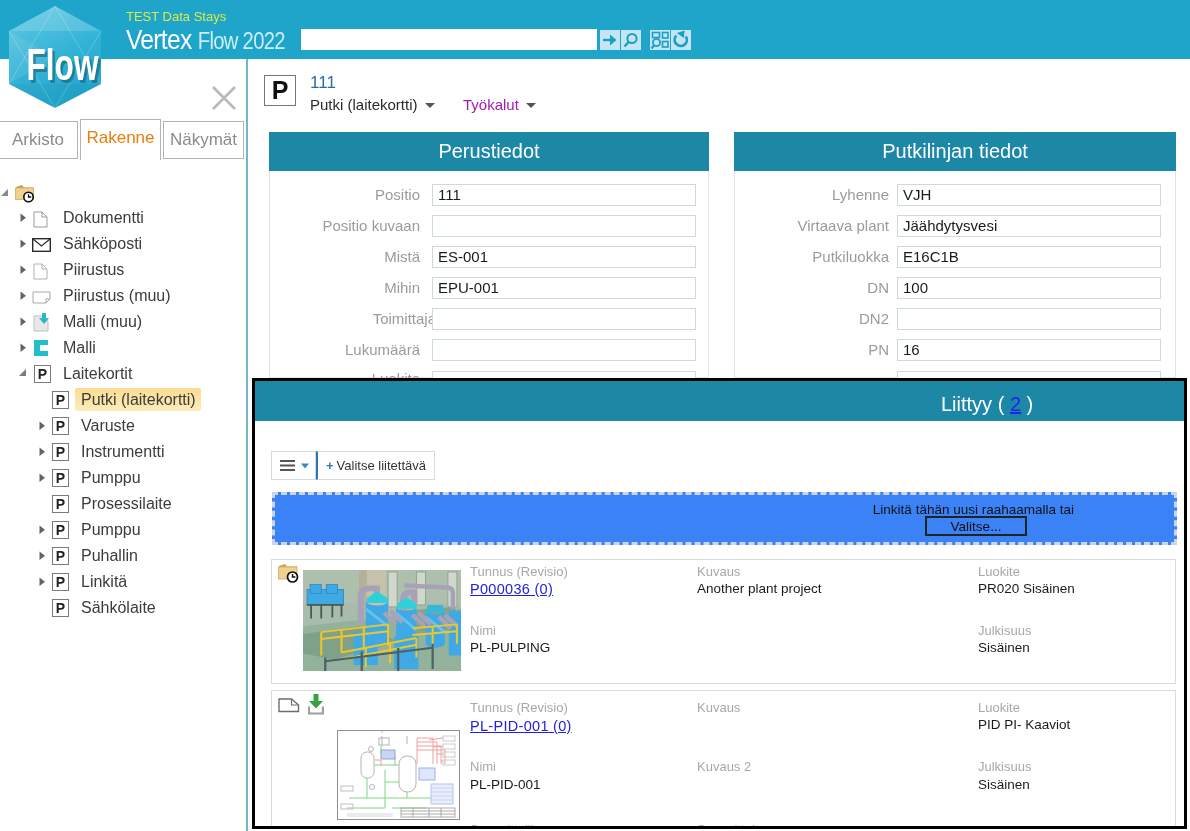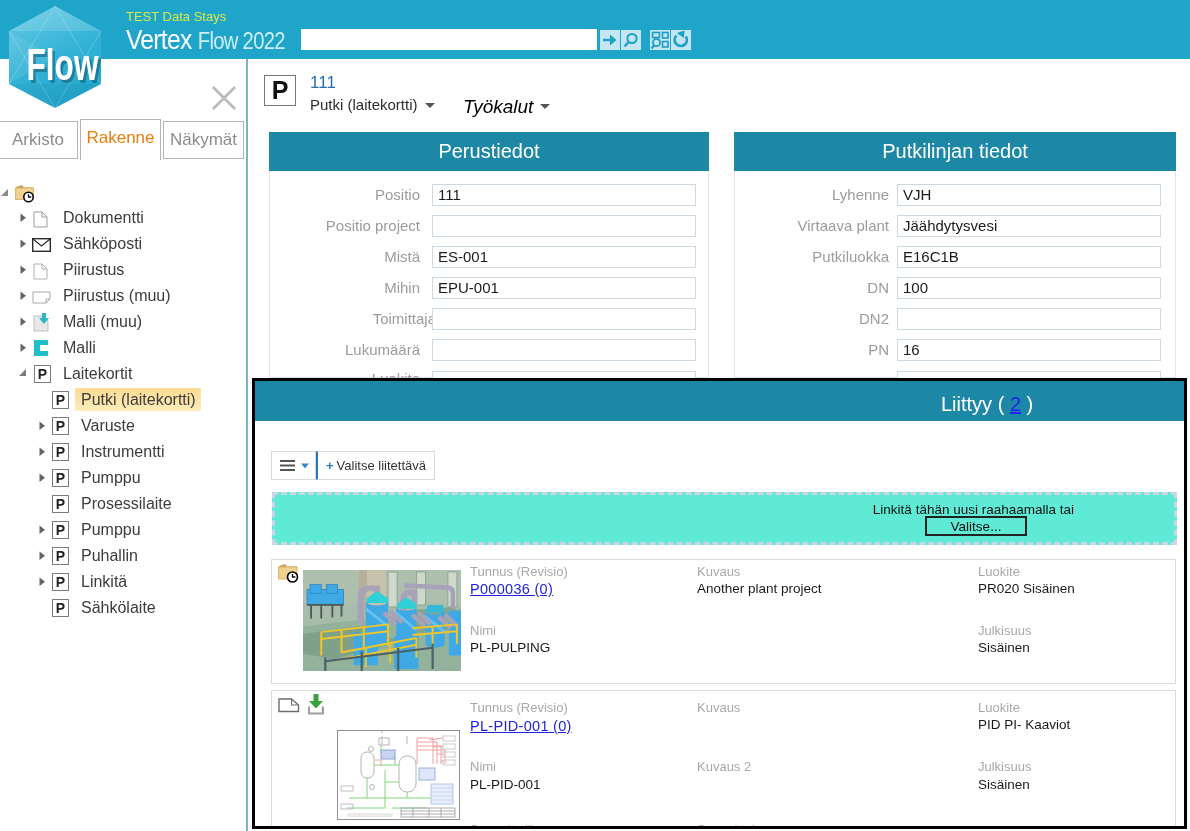--- a/index.html
+++ b/index.html
@@ -30,38 +30,38 @@
 .lbl0 { left:44px; } .lbl1 { left:63px; } .lbl2 { left:81px; }
 .hl { background:linear-gradient(#fcdc92,#fdecba); border-radius:2px;}
 .exc { width:8px; height:10px; }
 .icoP { position:absolute; width:17px; height:18px; border:1px solid #7b7b7b; background:#fff; color:#222; font-size:14px; font-weight:bold; text-align:center; line-height:16px; }
 
 
 #main { position:absolute; left:248px; top:59px; width:942px; height:772px; background:#fff; }
 #pbox { position:absolute; left:264px; top:75px; width:32px; height:31px; border:1px solid #777; color:#111; font-size:25px; font-weight:bold; text-align:center; line-height:29px; }
 #h111 { position:absolute; left:310px; top:73px; color:#2b6cab; font-size:17px; }
 #hsub { position:absolute; left:310px; top:96px; color:#2b2b2b; font-size:15px; }
-#htools { position:absolute; left:463px; top:96px; color:#000000; font-size:19px;font-style:italic; }
+#htools { position:absolute; left:463px; top:96px; color:#a21caf; font-size:15px; }
 .caret { display:inline-block; width:0; height:0; border-left:5px solid transparent; border-right:5px solid transparent; border-top:5px solid #555; vertical-align:middle; margin-left:7px; margin-bottom:2px;}
 
 .panel { position:absolute; background:#f97316; }
 .phead { position:absolute; left:0; top:0; width:100%; height:39px; background:#1d87a6; color:#fff; font-size:20px; text-align:center; line-height:38px; font-weight:400;}
 .pbody { position:absolute; left:0; top:39px; width:100%; border:1px solid #e3e3e3; border-top:none; background:#fff; }
 .flab { position:absolute; color:#9b9b9b; font-size:15px; text-align:right; line-height:22px;}
 .finp { position:absolute; height:22px; border:1px solid #ccd9e0; background:#fff; font-size:15px; color:#1a1a1a; line-height:20px; padding-left:5px;}
 
 
 #dlg { position:absolute; left:252px; top:378px; width:935px; height:451px; background:#fff; border:3px solid #000; z-index:20; overflow:hidden;}
 #dlghead { position:absolute; left:0; top:0; width:100%; height:40px; background:#1d87a6; color:#fff; font-size:20px; line-height:46px; }
 #dlgtitle { position:absolute; left:686px; top:0; }
 #dlghead a { color:#2222ee; text-decoration:underline; }
 #hamb { position:absolute; left:16px; top:70px; width:45px; height:29px; border:1px solid #d4dbe0; }
 #vbtn { position:absolute; left:61px; top:70px; width:119px; height:29px; border:1px solid #d4dbe0; border-left:2px solid #2e75b5; font-size:13px; color:#333; line-height:27px; text-align:center;}
 #vbtn .plus { color:#2a7cc0; font-weight:bold; margin-right:3px;}
-#dropz { position:absolute; left:17px; top:111px; width:905px; height:53px; background:#5eead4; border:3px dashed #ccd5e4; }
+#dropz { position:absolute; left:17px; top:111px; width:905px; height:53px; background:#3b82f6; border:3px dashed #ccd5e4; }
 #dropz .t1 { position:absolute; right:100px; top:7px; font-size:13.5px; color:#111; }
 #valbtn { position:absolute; left:650px; top:21px; width:102px; height:20px; border:2px solid #222; font-size:13.5px; color:#111; text-align:center; line-height:17px;}
 .item { position:absolute; left:16px; width:905px; border:1px solid #d8dcdf; background:#fff; }
 .glab { color:#a8a8a8; font-size:13px; }
 .gval { color:#1a1a1a; font-size:13.5px; }
 .glink { color:#2222dd; font-size:14.5px; letter-spacing:0.3px; text-decoration:underline; }
 </style>
 </head>
 <body>
 <div id="topbar"></div>
@@ -254,21 +254,21 @@
   <div class="phead">Perustiedot</div>
   <div class="pbody" style="height:207px;"></div>
 </div>
 <div class="panel" style="left:734px; top:132px; width:442px; height:246px;">
   <div class="phead">Putkilinjan tiedot</div>
   <div class="pbody" style="height:207px;"></div>
 </div>
 <div id="forms">
 <div class="flab" style="left:280px; top:184px; width:140px;">Positio</div>
 <div class="finp" style="left:432px; top:184px; width:264px;">111</div>
-<div class="flab" style="left:280px; top:215px; width:140px;">Positio project</div>
+<div class="flab" style="left:280px; top:215px; width:140px;">Positio kuvaan</div>
 <div class="finp" style="left:432px; top:215px; width:264px;"></div>
 <div class="flab" style="left:280px; top:246px; width:140px;">Mistä</div>
 <div class="finp" style="left:432px; top:246px; width:264px;">ES-001</div>
 <div class="flab" style="left:280px; top:277px; width:140px;">Mihin</div>
 <div class="finp" style="left:432px; top:277px; width:264px;">EPU-001</div>
 <div class="flab" style="left:296px; top:308px; width:140px;">Toimittaja</div>
 <div class="finp" style="left:432px; top:308px; width:264px;"></div>
 <div class="flab" style="left:280px; top:339px; width:140px;">Lukumäärä</div>
 <div class="finp" style="left:432px; top:339px; width:264px;"></div>
 <div class="flab" style="left:280px; top:368px; width:140px;">Luokite</div>

